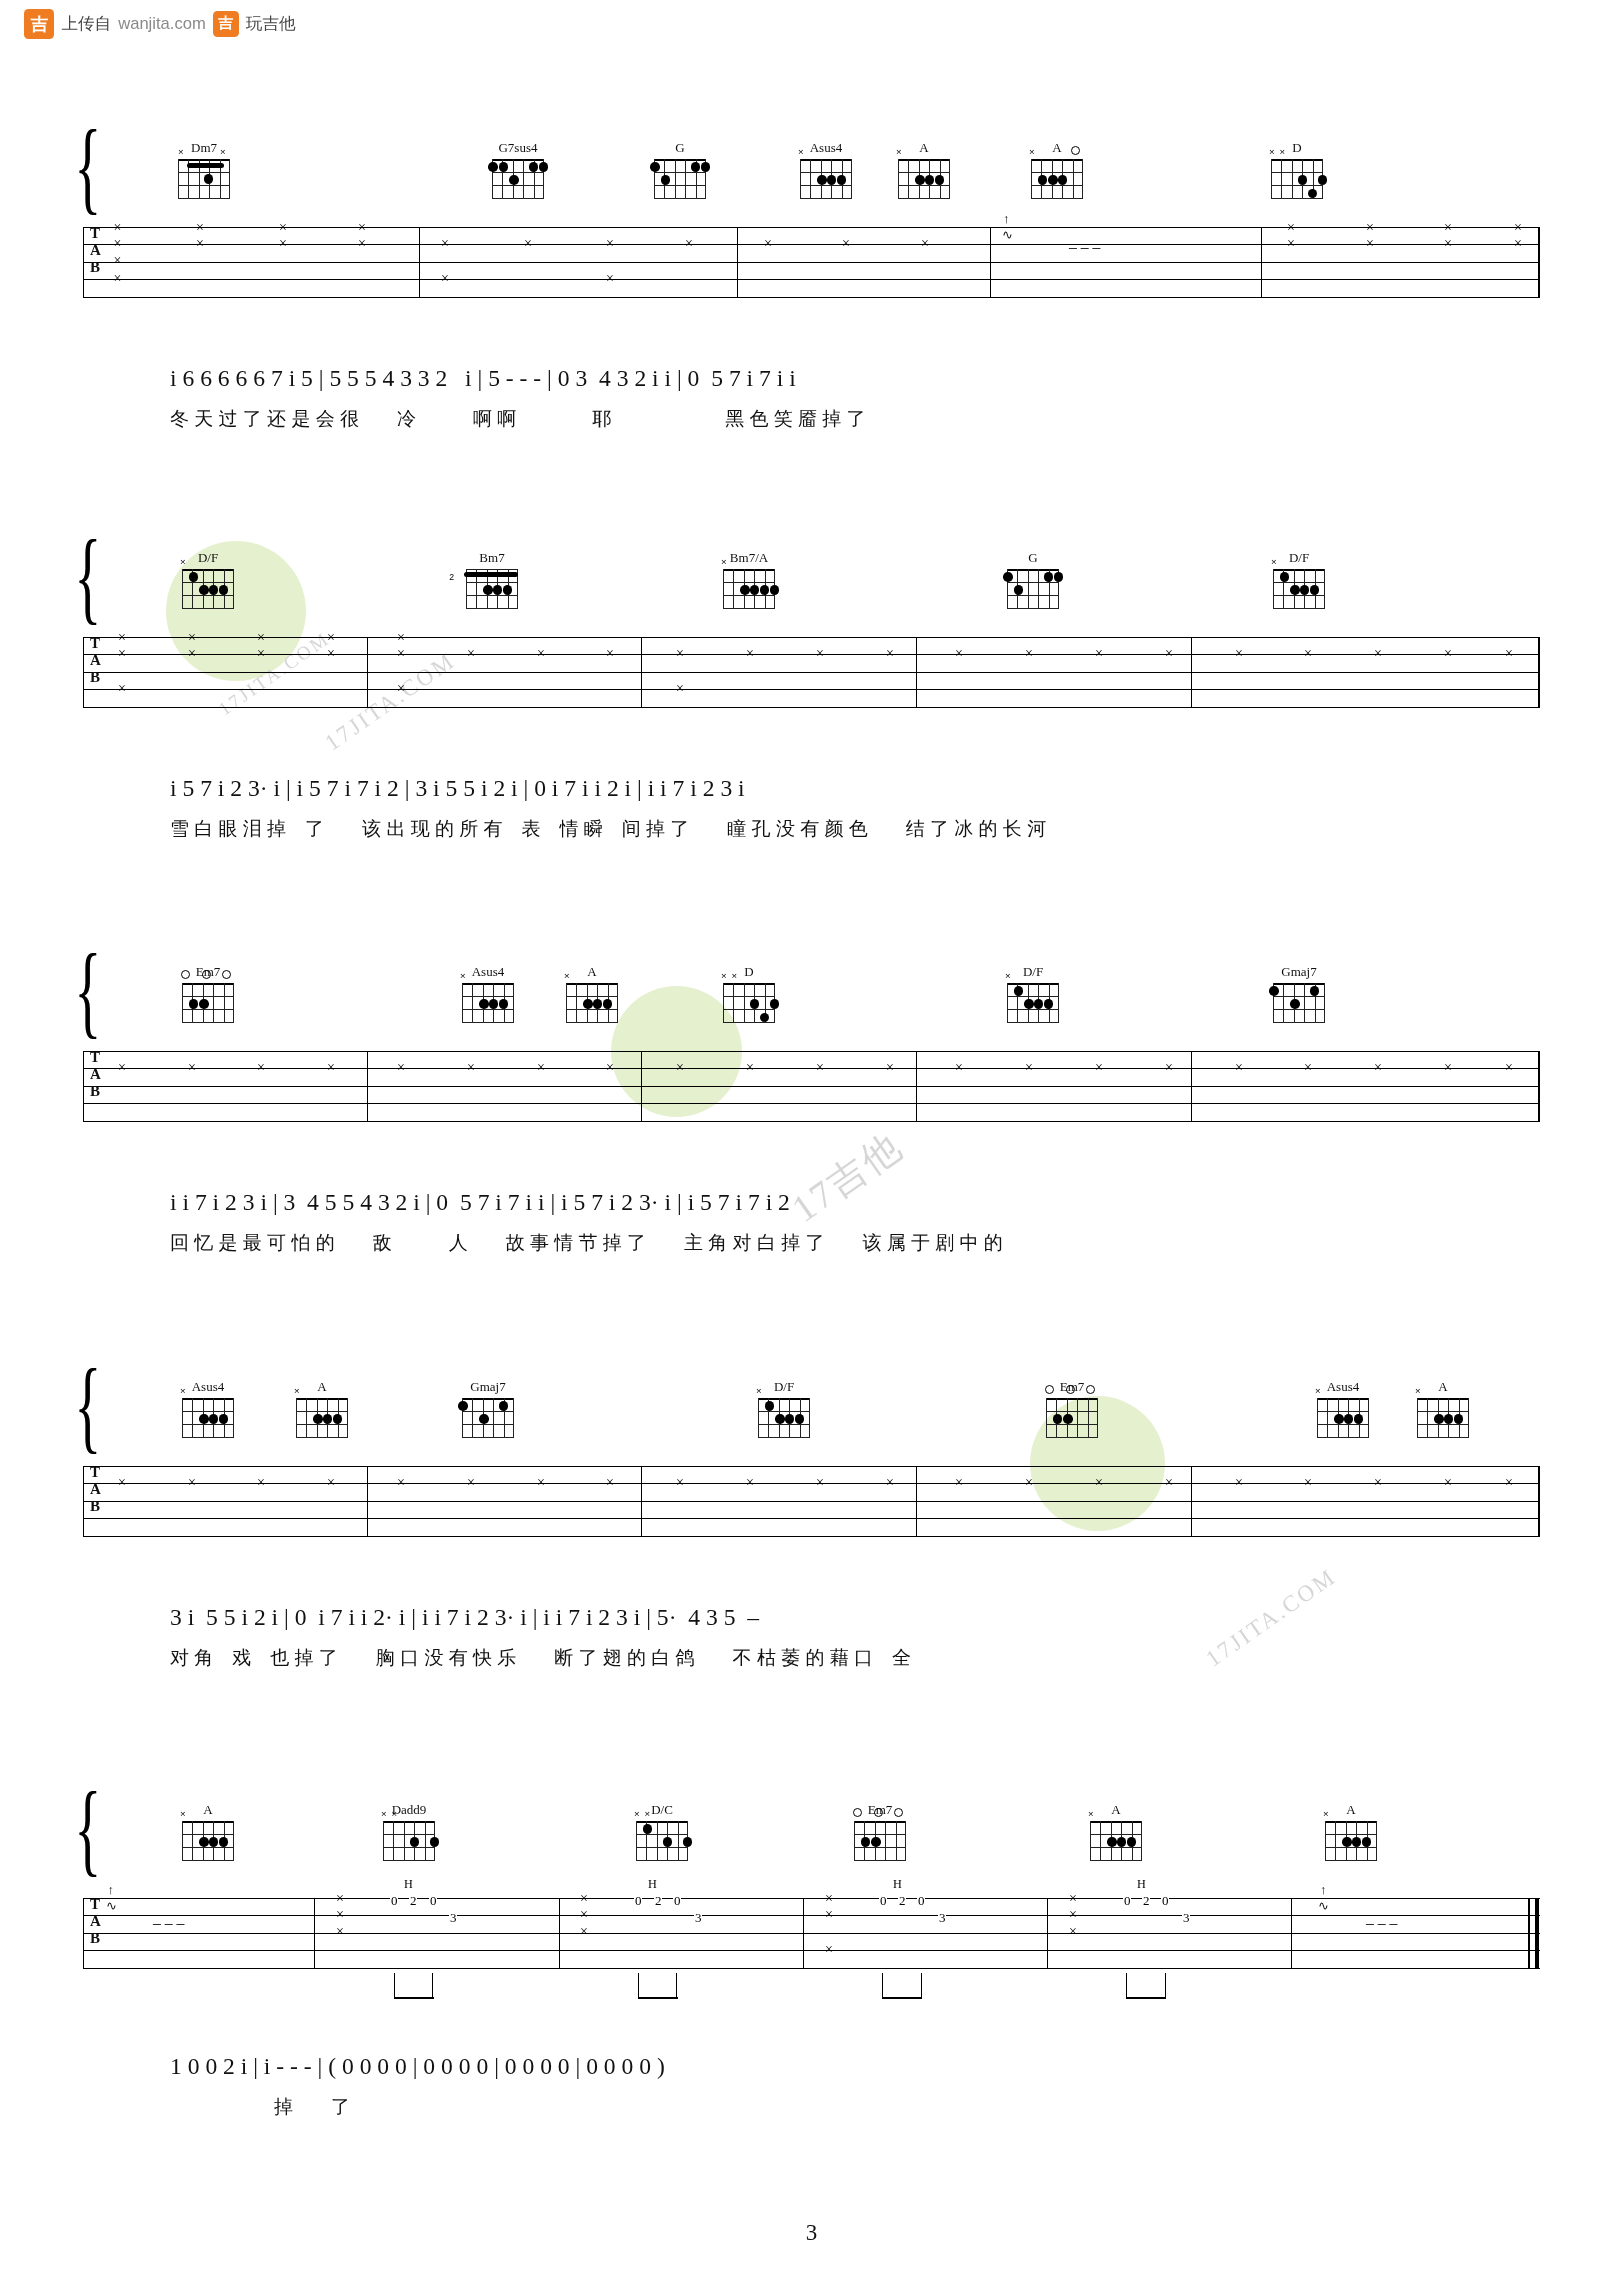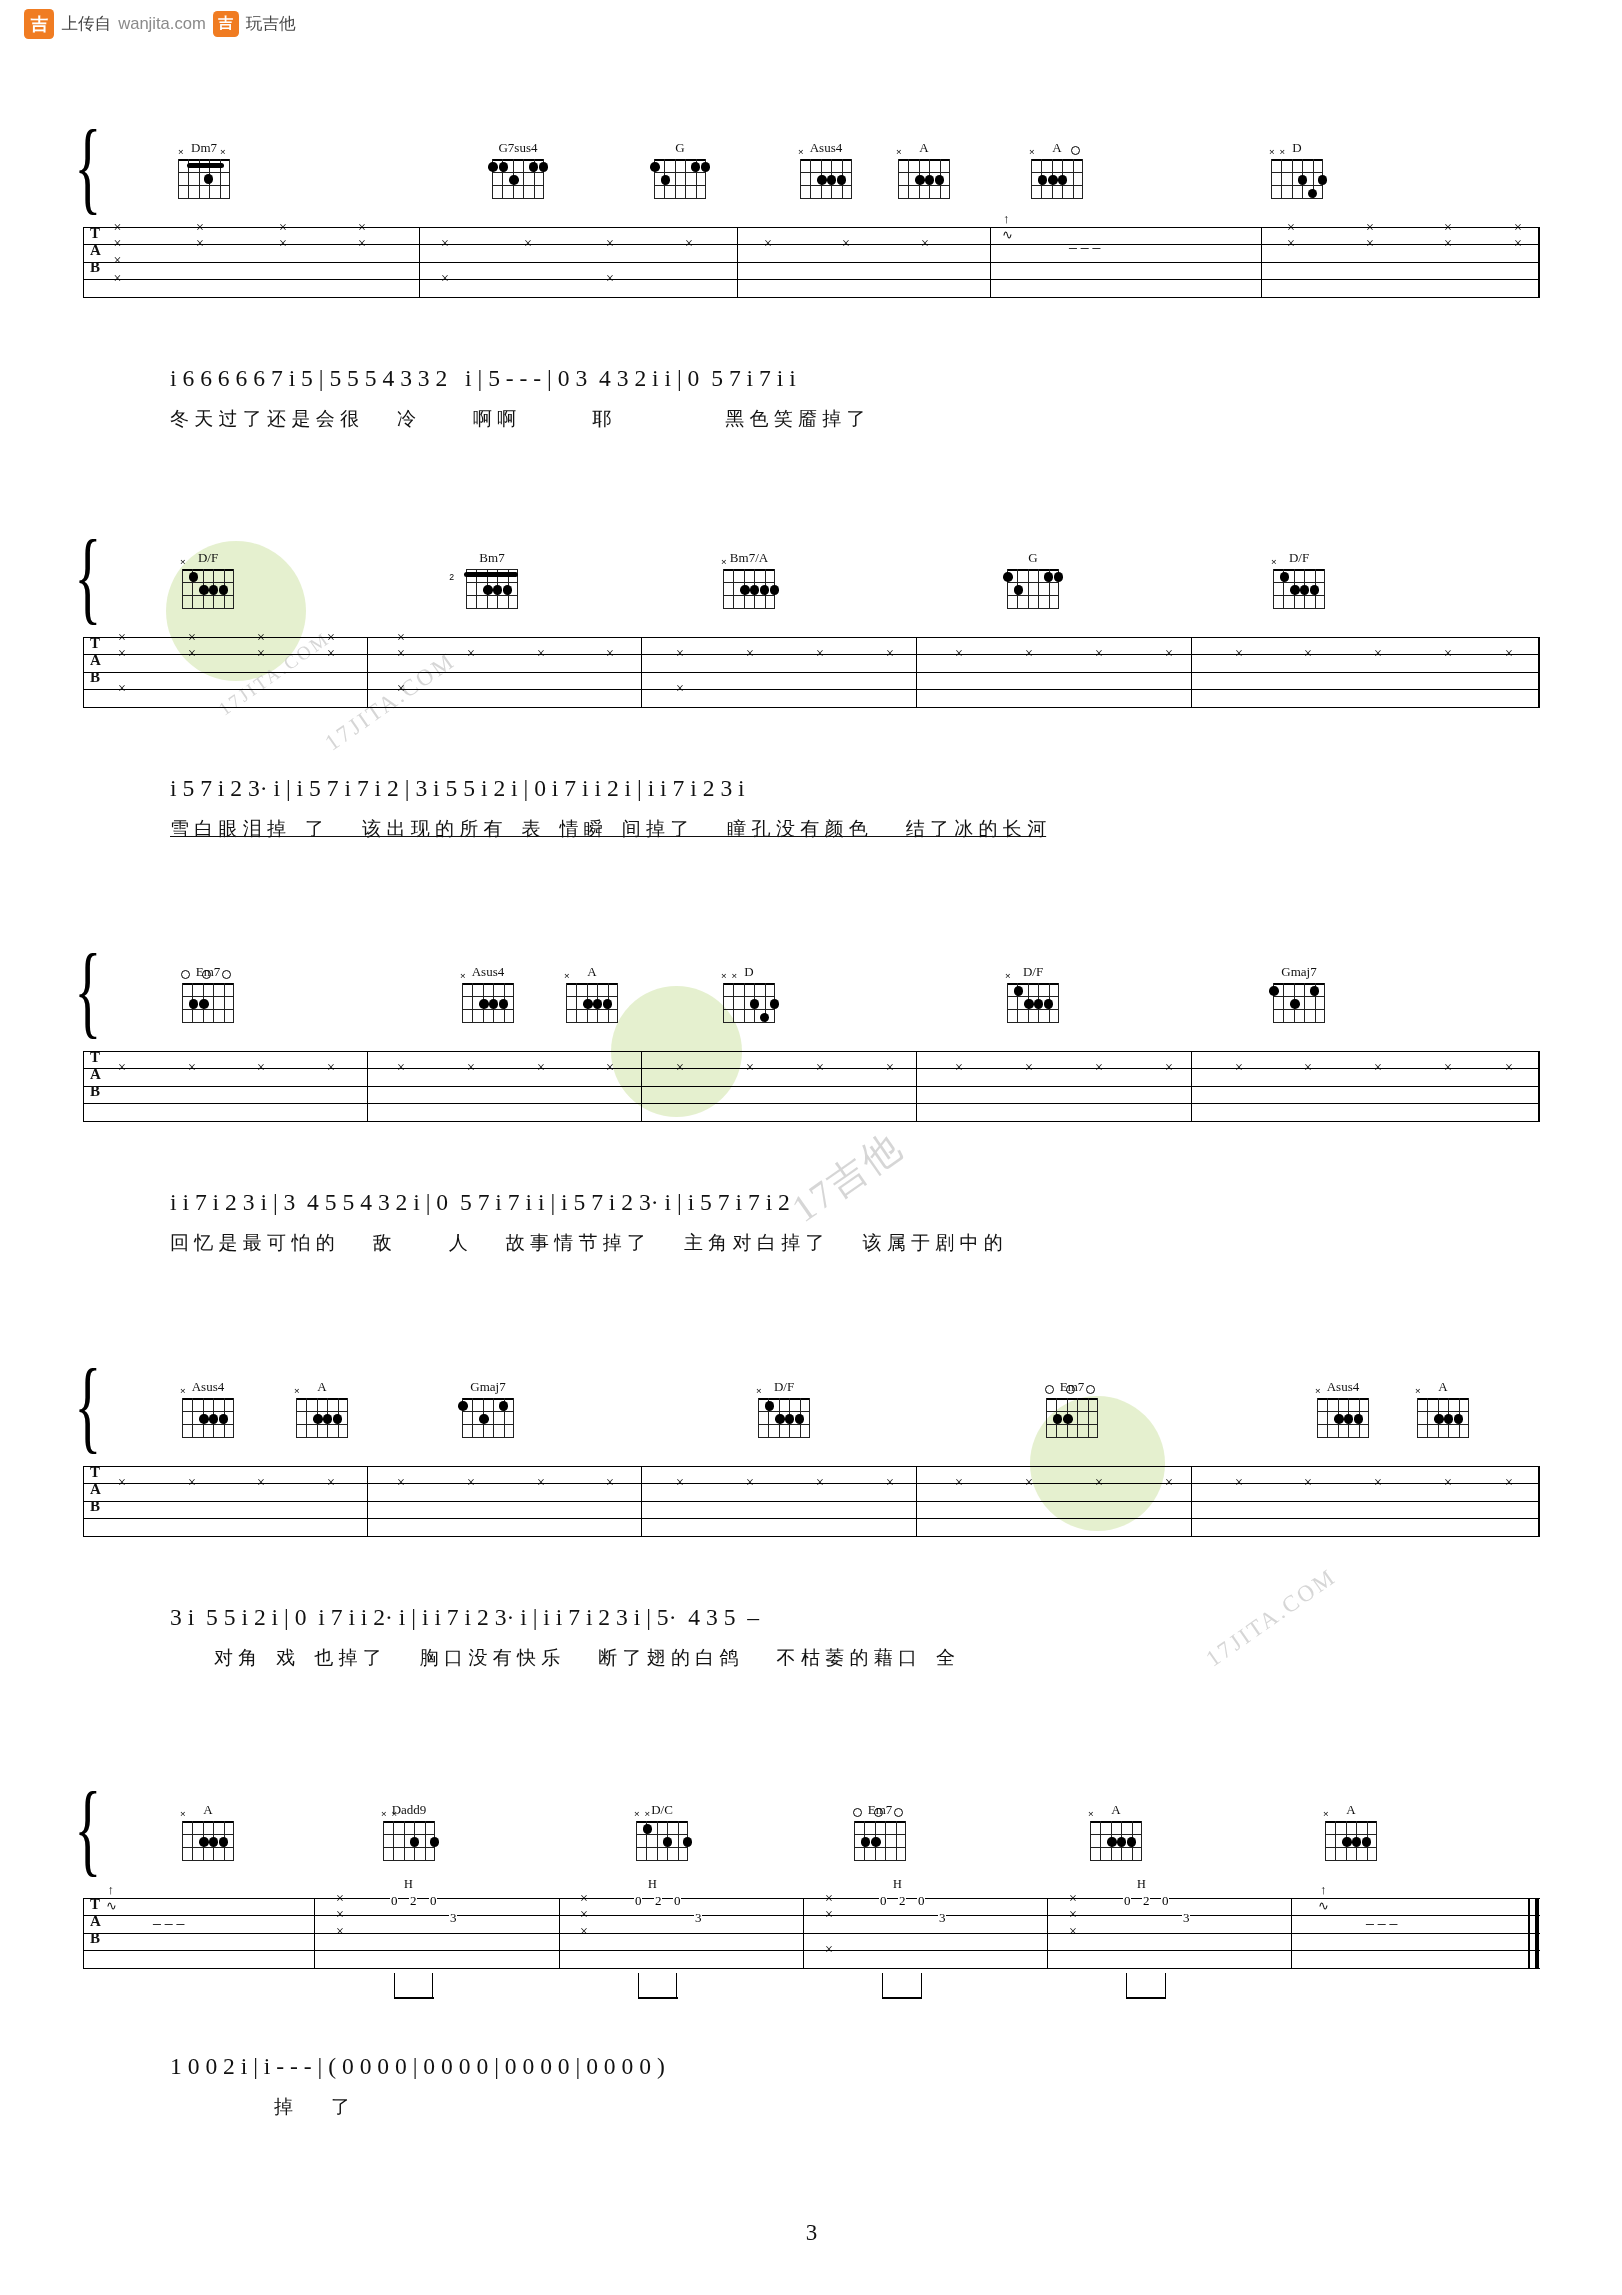--- a/index.html
+++ b/index.html
@@ -436,21 +436,21 @@
       <div class="xm" style="left:1012px;top:8.7px;">×</div>
       <div class="xm" style="left:1082px;top:8.7px;">×</div>
       <div class="xm" style="left:1152px;top:8.7px;">×</div>
       <div class="xm" style="left:1221px;top:8.7px;">×</div>
       <div class="xm" style="left:1291px;top:8.7px;">×</div>
       <div class="xm" style="left:1361px;top:8.7px;">×</div>
       <div class="xm" style="left:1422px;top:8.7px;">×</div>
     </div>
 
     <div class="jianpu" style="left:170px;top:234px;">i 5 7 i 2 3· i | i 5 7 i 7 i 2 | 3 i 5 5 i 2 i | 0 i 7 i i 2 i | i i 7 i 2 3 i</div>
-    <div class="lyrics" style="left:170px;top:275px;text-decoration:underline;">雪 白 眼 泪 掉　了　　该 出 现 的 所 有　表　情 瞬　间 掉 了　　瞳 孔 没 有 颜 色　　结 了 冰 的 长 河</div>
+    <div class="lyrics" style="left:170px;top:275px;">雪 白 眼 泪 掉　了　　该 出 现 的 所 有　表　情 瞬　间 掉 了　　瞳 孔 没 有 颜 色　　结 了 冰 的 长 河</div>
   </div>
 
   <div class="system" style="top:955px;">
     <div class="brace">{</div>
 
     <div class="chord" style="left:174px;top:26px;">
       <div class="nm">Em7</div>
       <div class="o" style="left:7px;"></div>
       <div class="o" style="left:28px;"></div>
       <div class="o" style="left:48px;"></div>
@@ -795,21 +795,21 @@
       <div class="xm" style="left:1012px;top:8.7px;">×</div>
       <div class="xm" style="left:1082px;top:8.7px;">×</div>
       <div class="xm" style="left:1152px;top:8.7px;">×</div>
       <div class="xm" style="left:1221px;top:8.7px;">×</div>
       <div class="xm" style="left:1291px;top:8.7px;">×</div>
       <div class="xm" style="left:1361px;top:8.7px;">×</div>
       <div class="xm" style="left:1422px;top:8.7px;">×</div>
     </div>
 
     <div class="jianpu" style="left:170px;top:234px;">3 i  5 5 i 2 i | 0  i 7 i i 2· i | i i 7 i 2 3· i | i i 7 i 2 3 i | 5·  4 3 5  –</div>
-    <div class="lyrics" style="left:170px;top:275px;margin-left:44px;">对 角　戏　也 掉 了　　胸 口 没 有 快 乐　　断 了 翅 的 白 鸽　　不 枯 萎 的 藉 口　全</div>
+    <div class="lyrics" style="left:170px;top:275px;">对 角　戏　也 掉 了　　胸 口 没 有 快 乐　　断 了 翅 的 白 鸽　　不 枯 萎 的 藉 口　全</div>
   </div>
 
   <div class="system" style="top:1793px;">
     <div class="brace">{</div>
 
     <div class="chord" style="left:174px;top:26px;">
       <div class="nm">A</div>
       <div class="x" style="left:6.1px;">×</div>
       <div class="grid">
         <div class="h nut" style="top:0"></div>

